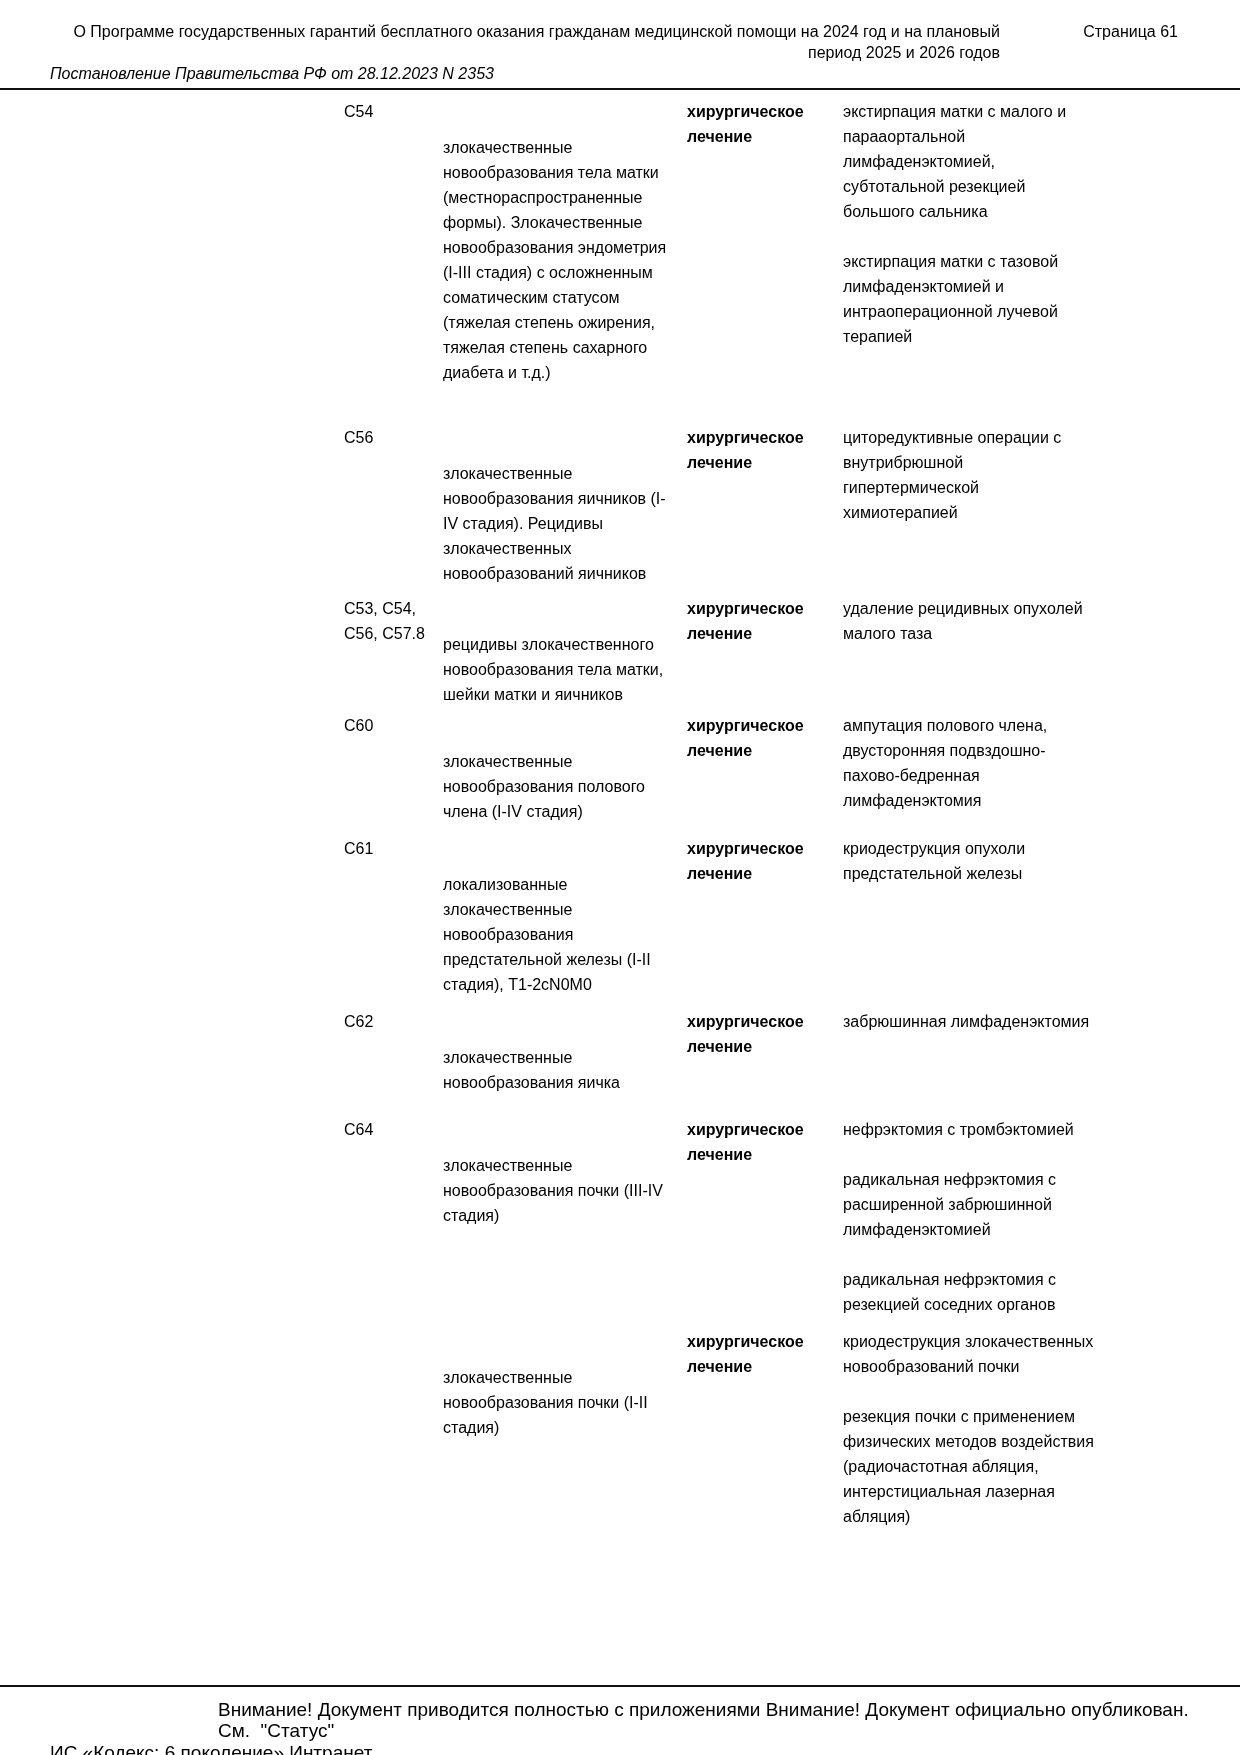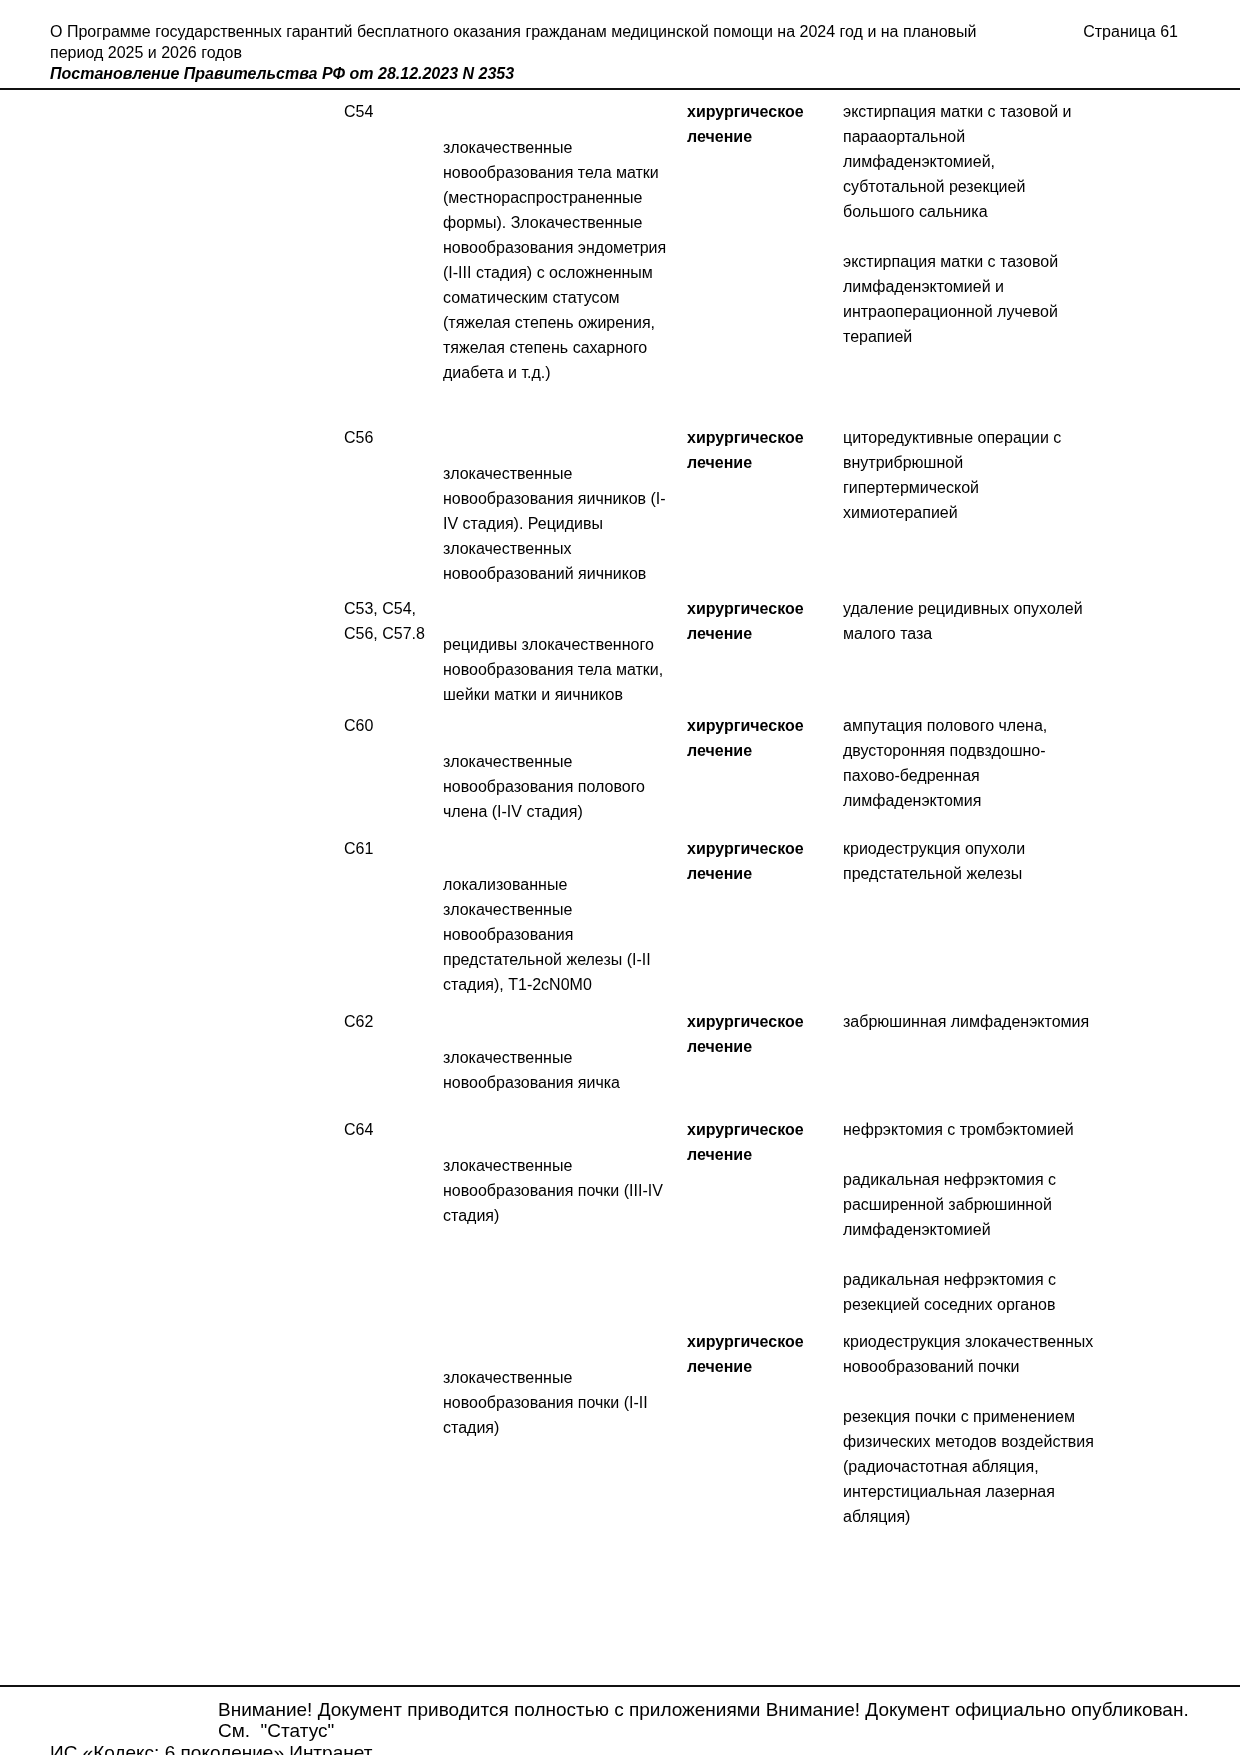--- a/index.html
+++ b/index.html
@@ -19,31 +19,31 @@
   
   .header {
     padding: 21px 62px 0 50px;
     font-size: 16px;
     line-height: 21px;
   }
   .header-top {
     display: flex;
     justify-content: space-between;
     align-items: flex-start;
+    text-align: right;
   }
   .title {
     max-width: 950px;
   }
   .page-num {
     white-space: nowrap;
   }
   .doc-info {
     font-style: italic;
     margin-top: 0;
-    font-weight: bold;
   }
   .rule {
     border: none;
     border-top: 2px solid #111111;
     width: 100%;
     margin: 0;
   }
   .rule-top {
     margin-top: 4px;
   }
@@ -99,21 +99,21 @@
   </div>
 
   <div class="rule rule-top"></div>
 
   <div class="table" id="med-table">
   <div class="row">
     <div class="c-code">C54</div>
     <div class="c-diag">злокачественные новообразования тела матки (местнораспространенные формы). Злокачественные новообразования эндометрия (I-III стадия) с осложненным соматическим статусом (тяжелая степень ожирения, тяжелая степень сахарного диабета и т.д.)</div>
     <div class="c-treat">хирургическое лечение</div>
     <div class="c-proc">
-          <div class="proc">экстирпация матки с тазовой и парааортальной лимфаденэктомией, субтотальной резекцией большого сальника</div>
+          <div class="proc">экстирпация матки с малого и парааортальной лимфаденэктомией, субтотальной резекцией большого сальника</div>
           <div class="proc">экстирпация матки с тазовой лимфаденэктомией и интраоперационной лучевой терапией</div>
         </div>
   </div>
 
   <div class="row">
     <div class="c-code">C56</div>
     <div class="c-diag">злокачественные новообразования яичников (I-IV стадия). Рецидивы злокачественных новообразований яичников</div>
     <div class="c-treat">хирургическое лечение</div>
     <div class="c-proc">
           <div class="proc">циторедуктивные операции с внутрибрюшной гипертермической химиотерапией</div>

